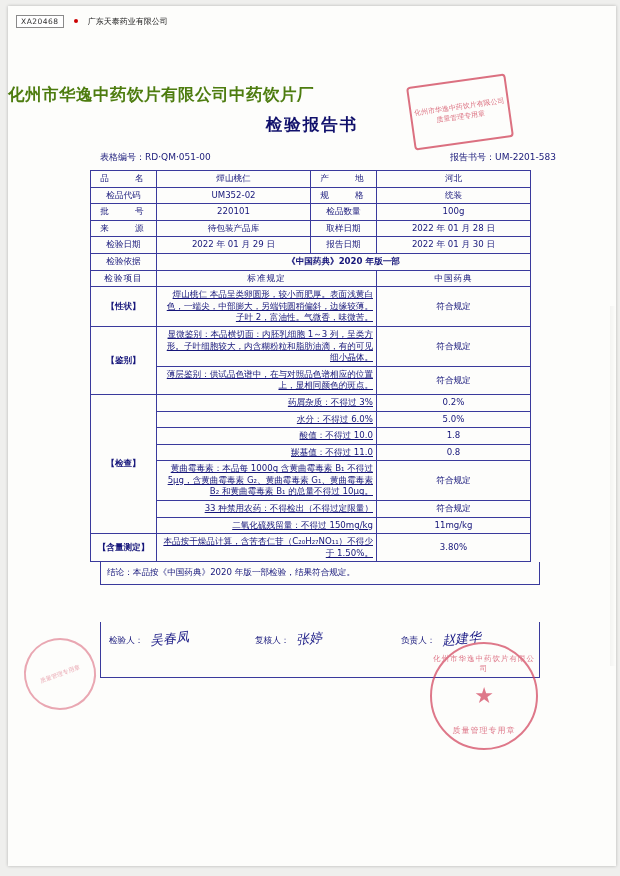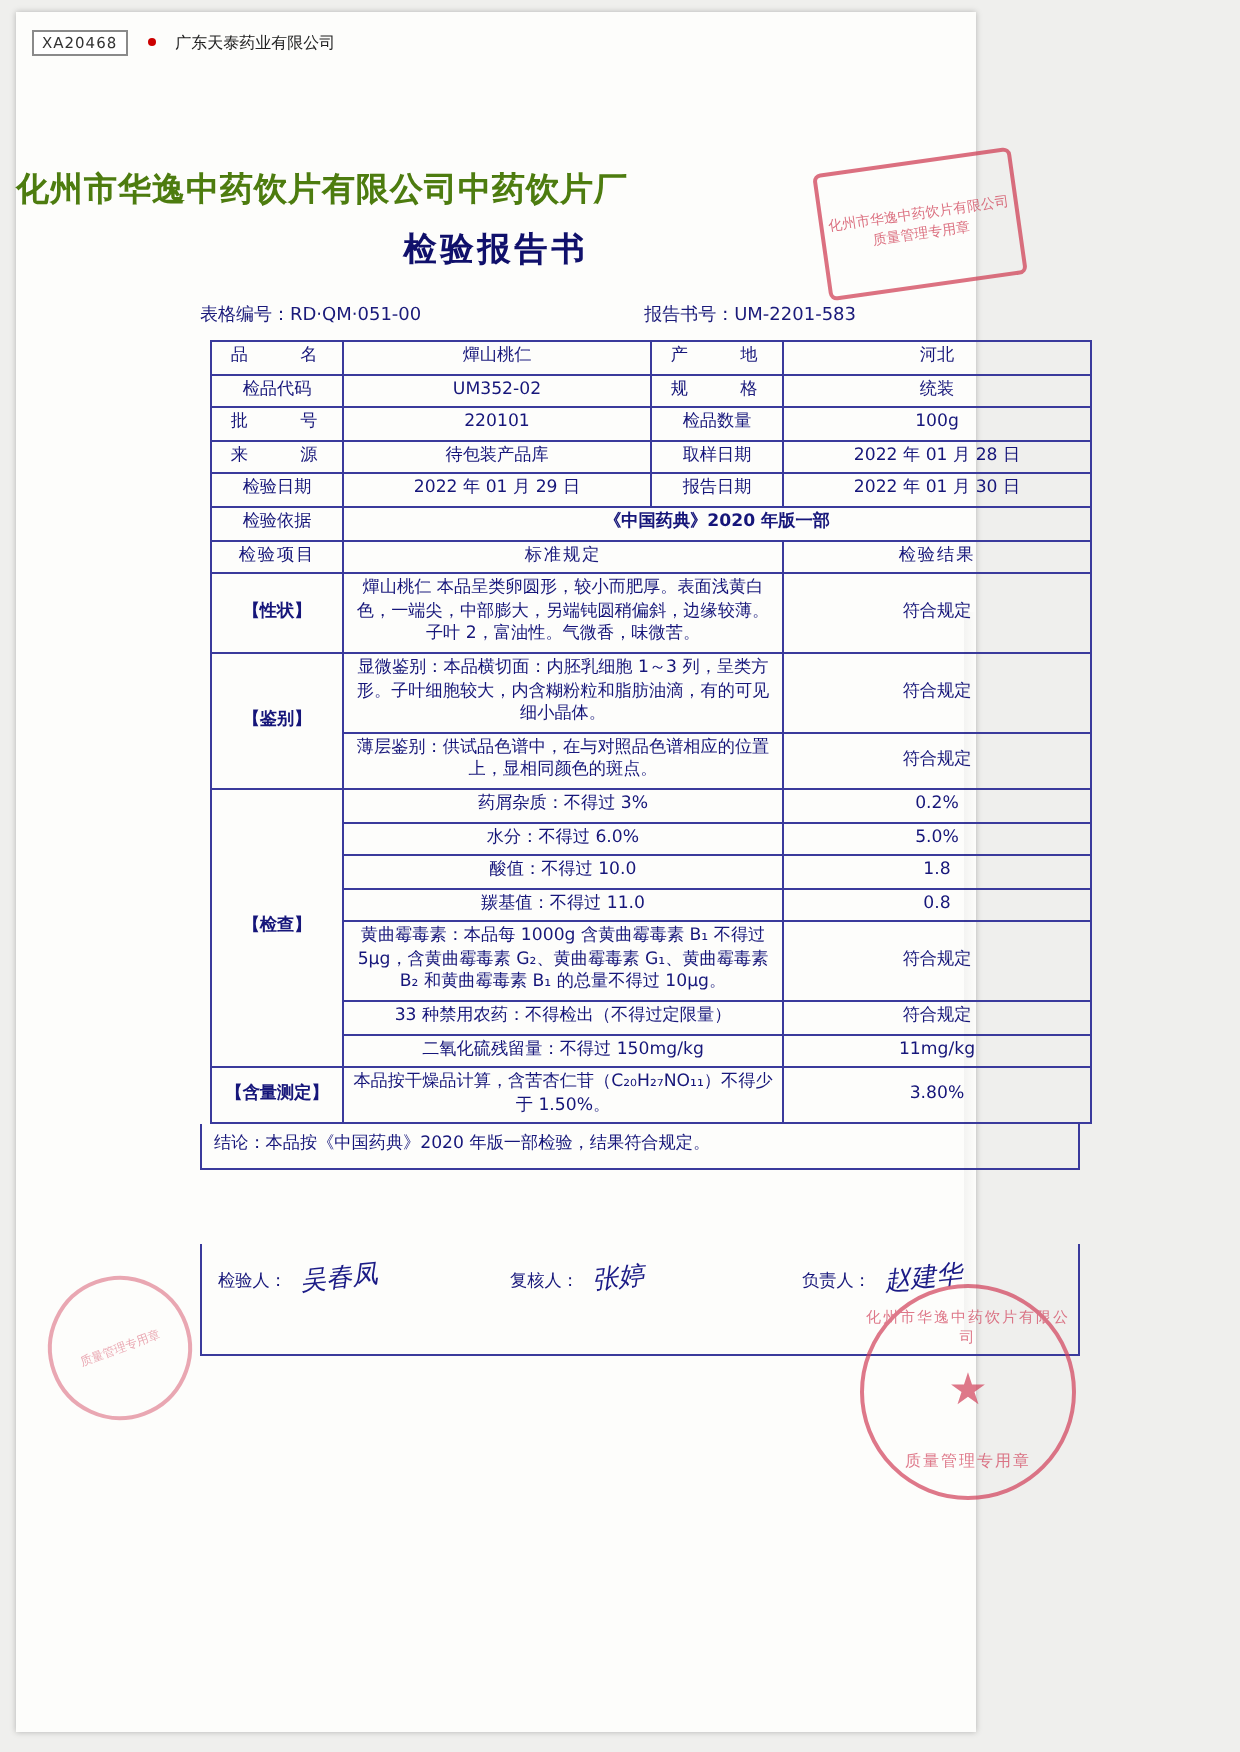--- a/index.html
+++ b/index.html
@@ -5,21 +5,21 @@
   html,body{margin:0;padding:0;}
   body{
     width:620px;height:876px;
     background:#efefed;
     font-family:"DejaVu Sans","Liberation Sans",sans-serif;
     color:#1a1a6e;
     position:relative;
     overflow:hidden;
   }
   .page{
-    position:absolute;left:8px;top:6px;width:480px;height:860px;
+    position:absolute;left:8px;top:6px;width:608px;height:860px;
     background:#fdfdfb;
     box-shadow:0 0 3px rgba(0,0,0,.25);
   }
   .topbar{
     position:absolute;left:8px;top:8px;right:8px;height:14px;
     font-size:8px;color:#2b2b7a;
     display:flex;align-items:center;gap:10px;
   }
   .topbar .code{
     border:1px solid #8a8a8a;padding:1px 4px;font-size:7.5px;color:#333;
@@ -38,37 +38,37 @@
     font-family:Liberation Sans, sans-serif;
     font-weight:bold;font-size:16.5px;color:#10106b;letter-spacing:2px;
   }
 
   .metarow{
     position:absolute;left:92px;right:60px;top:145px;
     display:flex;justify-content:space-between;font-size:9px;color:#1a1a7a;
   }
 
   table.main{
-    position:absolute;left:97px;top:164px;width:440px;
+    position:absolute;left:82px;top:164px;width:440px;
     border-collapse:collapse;
     table-layout:fixed;
   }
   table.main td{
     border:1px solid #3a3a9c;
     font-size:8.6px;
     color:#16167a;
     padding:2px 3px;
     vertical-align:middle;
     line-height:1.35;
   }
   .lbl{text-align:center;letter-spacing:3px;white-space:nowrap;}
   .lbl2{text-align:center;white-space:nowrap;}
   .ctr{text-align:center;font-weight:bold;}
   .val{text-align:center;}
-  .bodytext{text-align:center;line-height:1.45;}
+  .bodytext{text-align:right;line-height:1.45;text-decoration:underline;}
   .res{text-align:center;white-space:nowrap;}
   .hdr{text-align:center;font-weight:normal;letter-spacing:1px;}
 
   .tail{
     position:absolute;left:92px;width:440px;
     border:1px solid #3a3a9c;border-top:none;
     font-size:8.6px;color:#16167a;padding:4px 6px;line-height:1.6;
     box-sizing:border-box;
   }
 
@@ -188,21 +188,21 @@
         <td class="val">2022 年 01 月 30 日</td>
       </tr>
       <tr>
         <td class="lbl2">检验依据</td>
         <td class="ctr" colspan="3">《中国药典》2020 年版一部</td>
       </tr>
 
       <tr>
         <td class="hdr">检验项目</td>
         <td class="hdr" colspan="2">标准规定</td>
-        <td class="hdr">检验结果</td>
+        <td class="hdr">中国药典</td>
       </tr>
 
       <tr>
         <td class="ctr">【性状】</td>
         <td class="bodytext" colspan="2">燀山桃仁 本品呈类卵圆形，较小而肥厚。表面浅黄白色，一端尖，中部膨大，另端钝圆稍偏斜，边缘较薄。子叶 2，富油性。气微香，味微苦。</td>
         <td class="res">符合规定</td>
       </tr>
       <tr>
         <td class="ctr" rowspan="2">【鉴别】</td>
         <td class="bodytext" colspan="2">显微鉴别：本品横切面：内胚乳细胞 1～3 列，呈类方形。子叶细胞较大，内含糊粉粒和脂肪油滴，有的可见细小晶体。</td>

